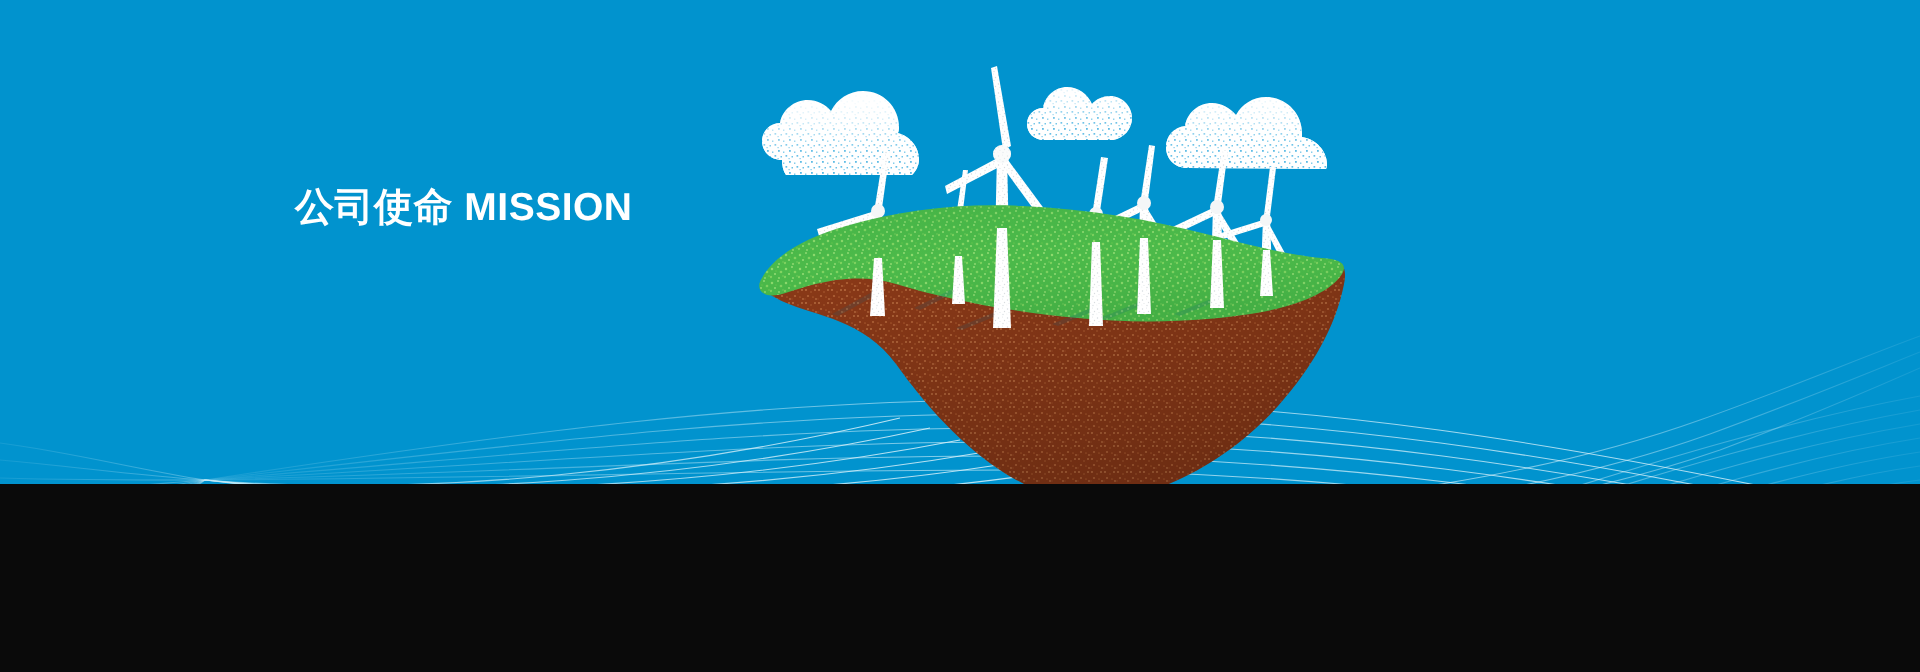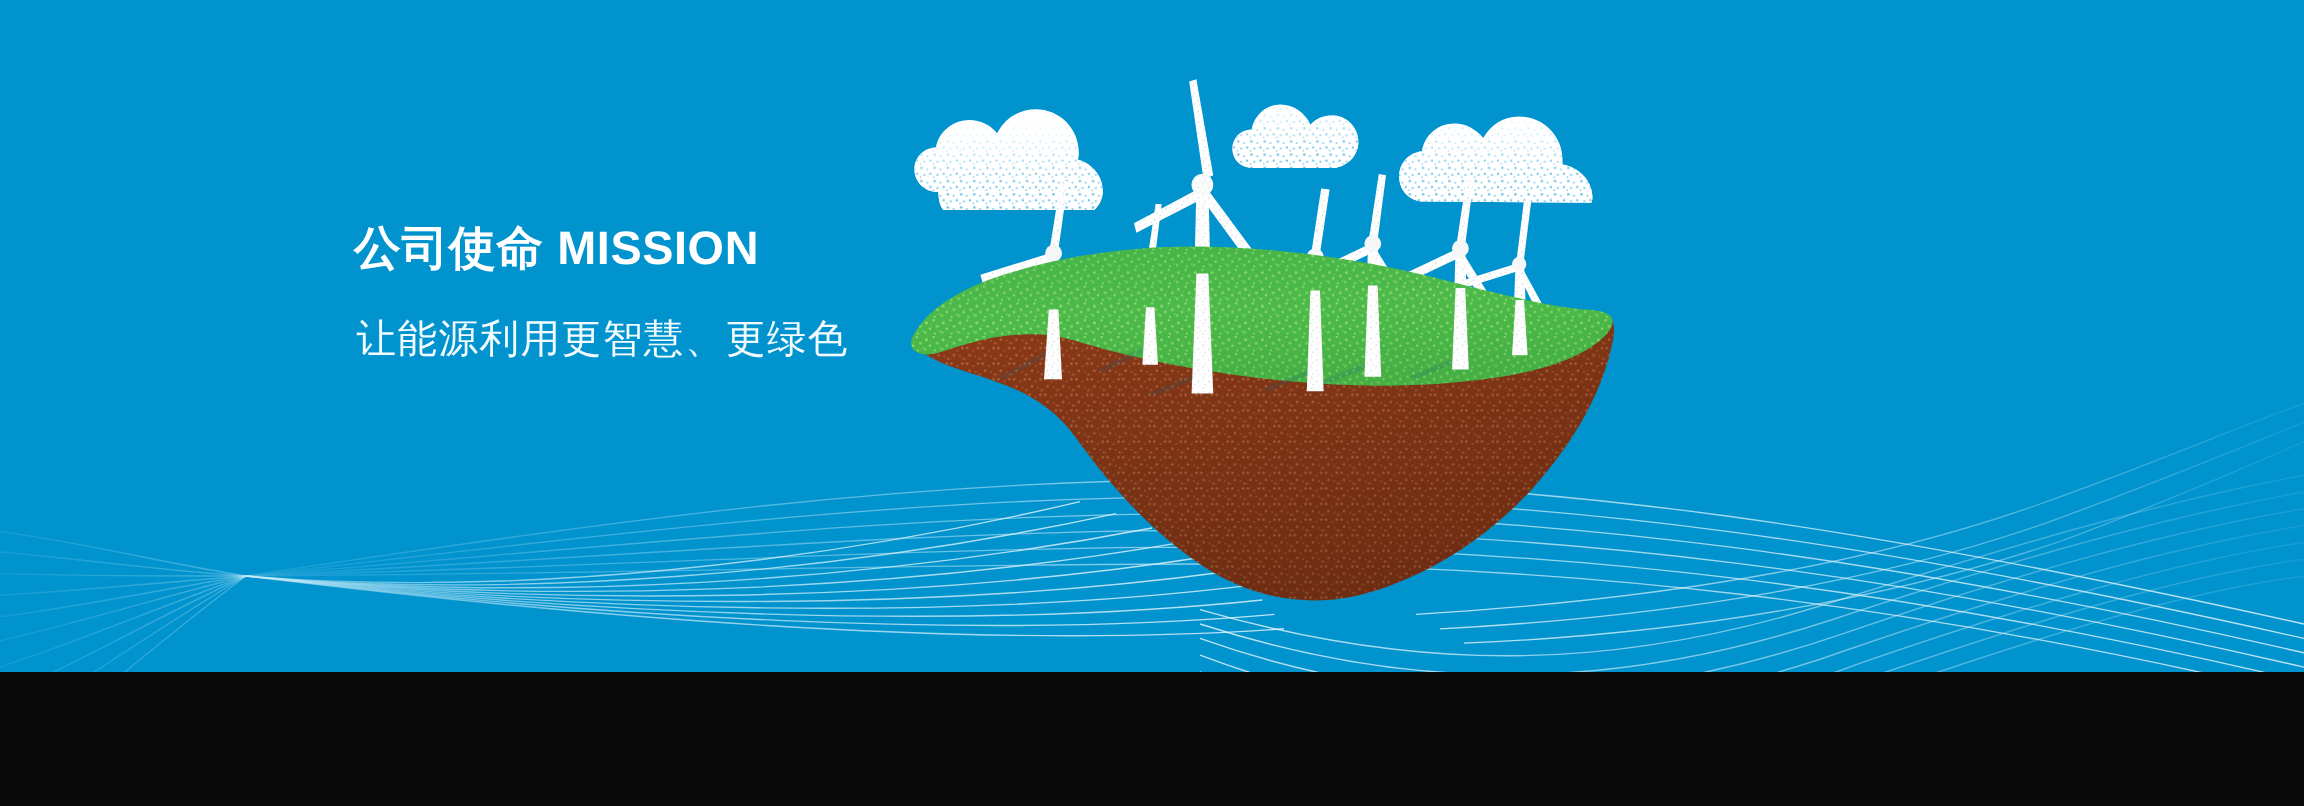--- a/index.html
+++ b/index.html
@@ -6,21 +6,21 @@
   html, body {
     margin: 0;
     padding: 0;
     background: #0a0a0a;
   }
   * { box-sizing: border-box; }
 
   #banner {
     position: relative;
     width: 1920px;
-    height: 560px;
+    height: 484px;
     overflow: hidden;
     font-family: "Liberation Sans", "DejaVu Sans", sans-serif;
     background: #0193ce;
   }
 
   
   #waves {
     position: absolute;
     left: 0; top: 0;
     width: 1920px;
@@ -119,21 +119,20 @@
 
     <g id="wave-bundle-right-upper" fill="none" stroke="url(#wgradR)" stroke-width="1.1">
       <path d="M1180,512 C1380,500 1560,470 1700,420 C1790,388 1860,358 1920,336"></path>
       <path d="M1200,524 C1395,514 1570,484 1710,434 C1798,402 1865,374 1920,352"></path>
       <path d="M1220,536 C1410,528 1580,498 1720,450 C1806,418 1870,390 1920,368"></path>
     </g>
   </svg>
 
   <div id="text-block">
     <h1 id="headline" style="color: rgb(255, 255, 255);">公司使命 MISSION</h1>
-    <p id="subtitle" style="color: rgb(242, 251, 255);">让能源利用更智慧、更绿色</p>
   </div>
 
   <svg id="illustration" viewBox="0 0 740 530" aria-hidden="true">
     <defs>
 
       <pattern id="grassDots" width="14" height="14" patternUnits="userSpaceOnUse">
         <rect width="14" height="14" fill="#4cba4a"></rect>
         <circle cx="2" cy="3" r="1.25" fill="#93dd6e" opacity="0.95"></circle>
         <circle cx="8" cy="1" r="0.95" fill="#a6e57f" opacity="0.85"></circle>
         <circle cx="11" cy="6" r="1.3" fill="#8bd765" opacity="0.9"></circle>

